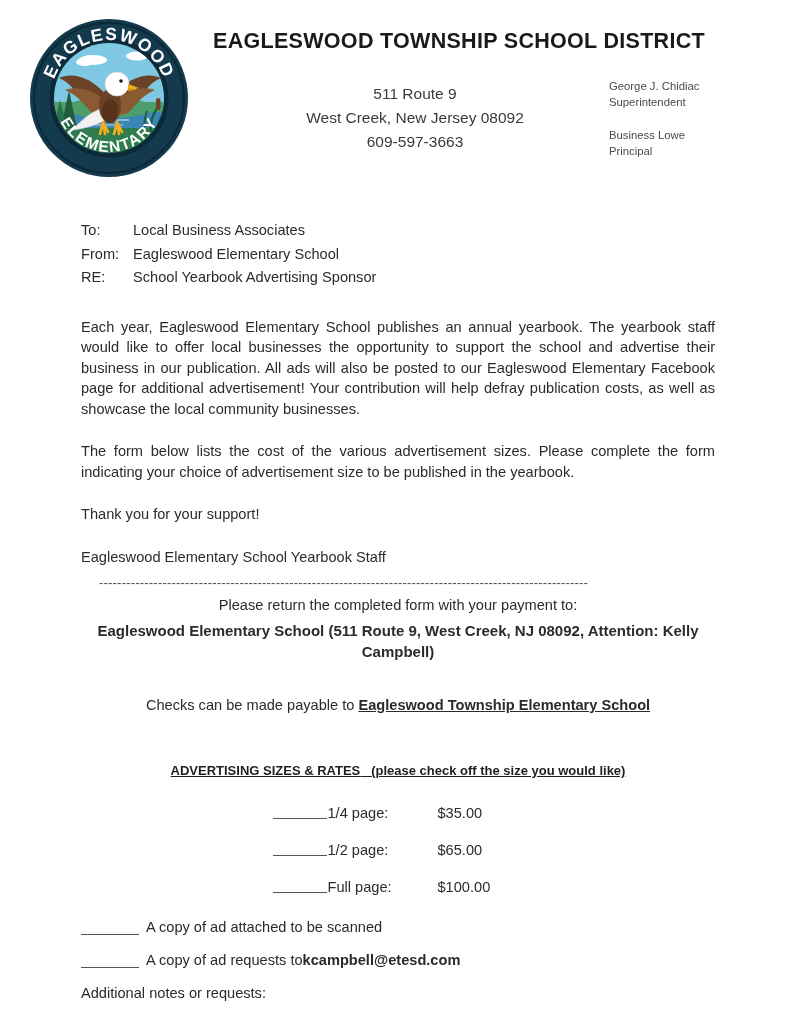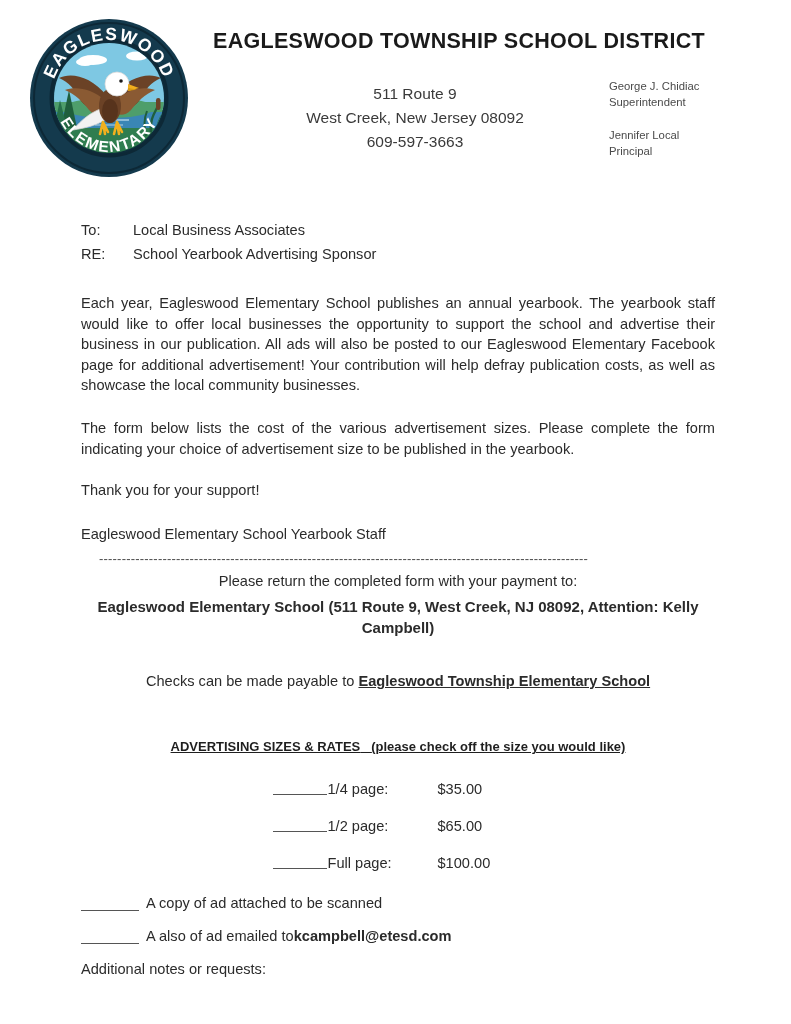--- a/index.html
+++ b/index.html
@@ -274,34 +274,38 @@
     <div class="address">
       <div>511 Route 9</div>
       <div>West Creek, New Jersey 08092</div>
       <div>609-597-3663</div>
     </div>
 
     <div class="officials">
       <div>George J. Chidiac</div>
       <div>Superintendent</div>
       <div class="gap"></div>
-      <div>Jennifer Local</div>
+      <div>Business Lowe</div>
       <div>Principal</div>
     </div>
   </div>
 
   <div class="body-area">
 
     <table class="memo-table">
       <tbody>
           <tr>
         <td class="memo-label">To:</td>
         <td>Local Business Associates</td>
       </tr>
       <tr>
+        <td class="memo-label">From:</td>
+        <td>Eagleswood Elementary School</td>
+      </tr>
+      <tr>
         <td class="memo-label">RE:</td>
         <td>School Yearbook Advertising Sponsor</td>
       </tr>
     </tbody>
       </table>
 
     <p class="para sp1">Each year, Eagleswood Elementary School publishes an annual yearbook. The yearbook staff would like to offer local businesses the opportunity to support the school and advertise their business in our publication. All ads will also be posted to our Eagleswood Elementary Facebook page for additional advertisement! Your contribution will help defray publication costs, as well as showcase the local community businesses.</p>
 
     <p class="para sp2">The form below lists the cost of the various advertisement sizes. Please complete the form indicating your choice of advertisement size to be published in the yearbook.</p>
 
@@ -341,21 +345,21 @@
       </div>
     </div>
 
     <div class="ack">
       <div class="ack-row">
         <span class="ack-blank"></span>
         <span>A copy of ad attached to be scanned</span>
       </div>
       <div class="ack-row">
         <span class="ack-blank"></span>
-        <span>A also of ad emailed to </span>
+        <span>A copy of ad requests to </span>
           <span class="b">kcampbell@etesd.com</span>
       </div>
     </div>
 
     <div class="notes-label">Additional notes or requests:</div>
 
   </div>
 </div>
 
 </body></html>

